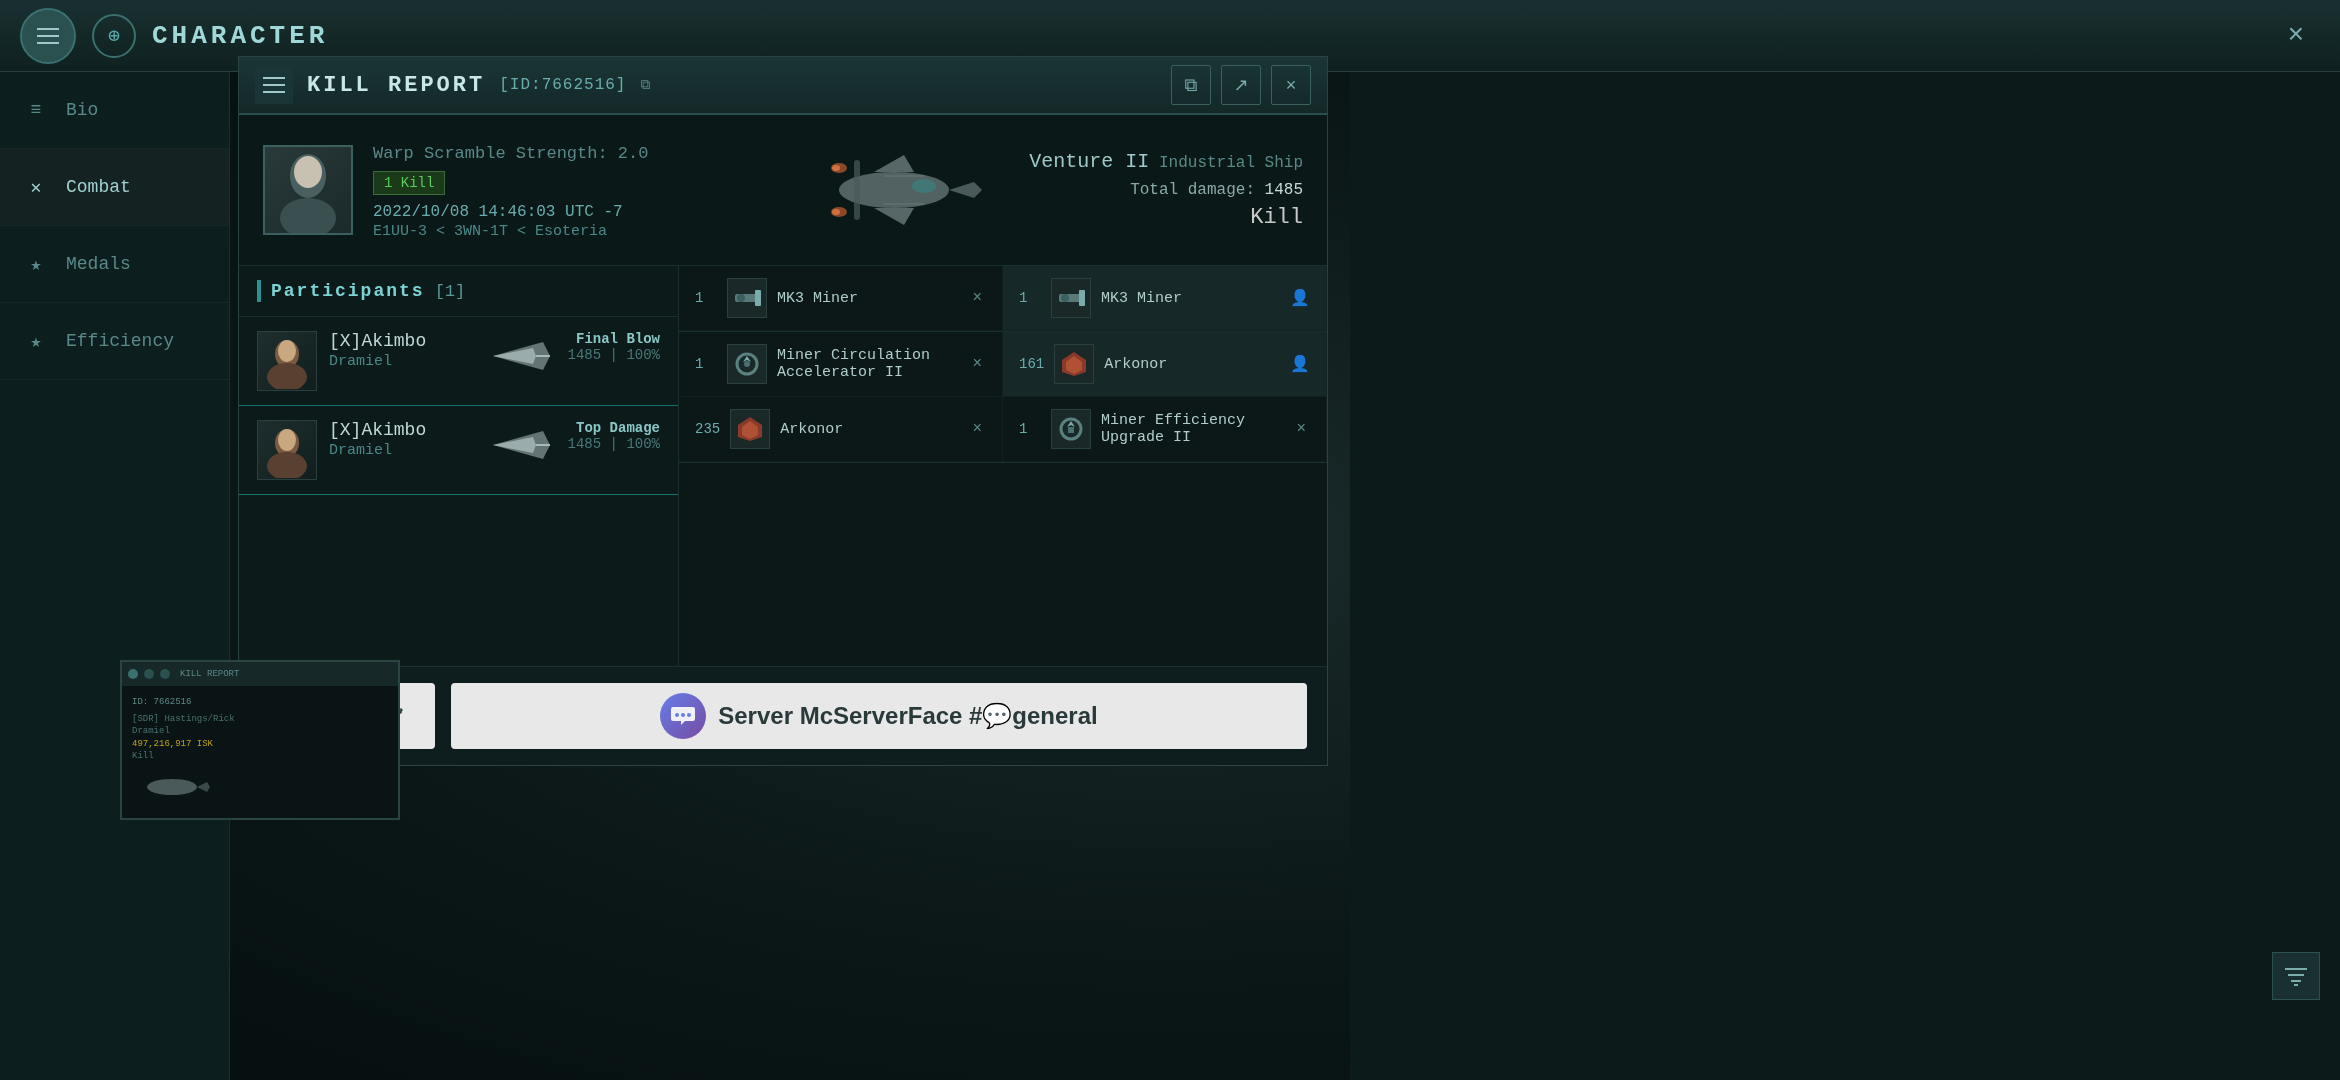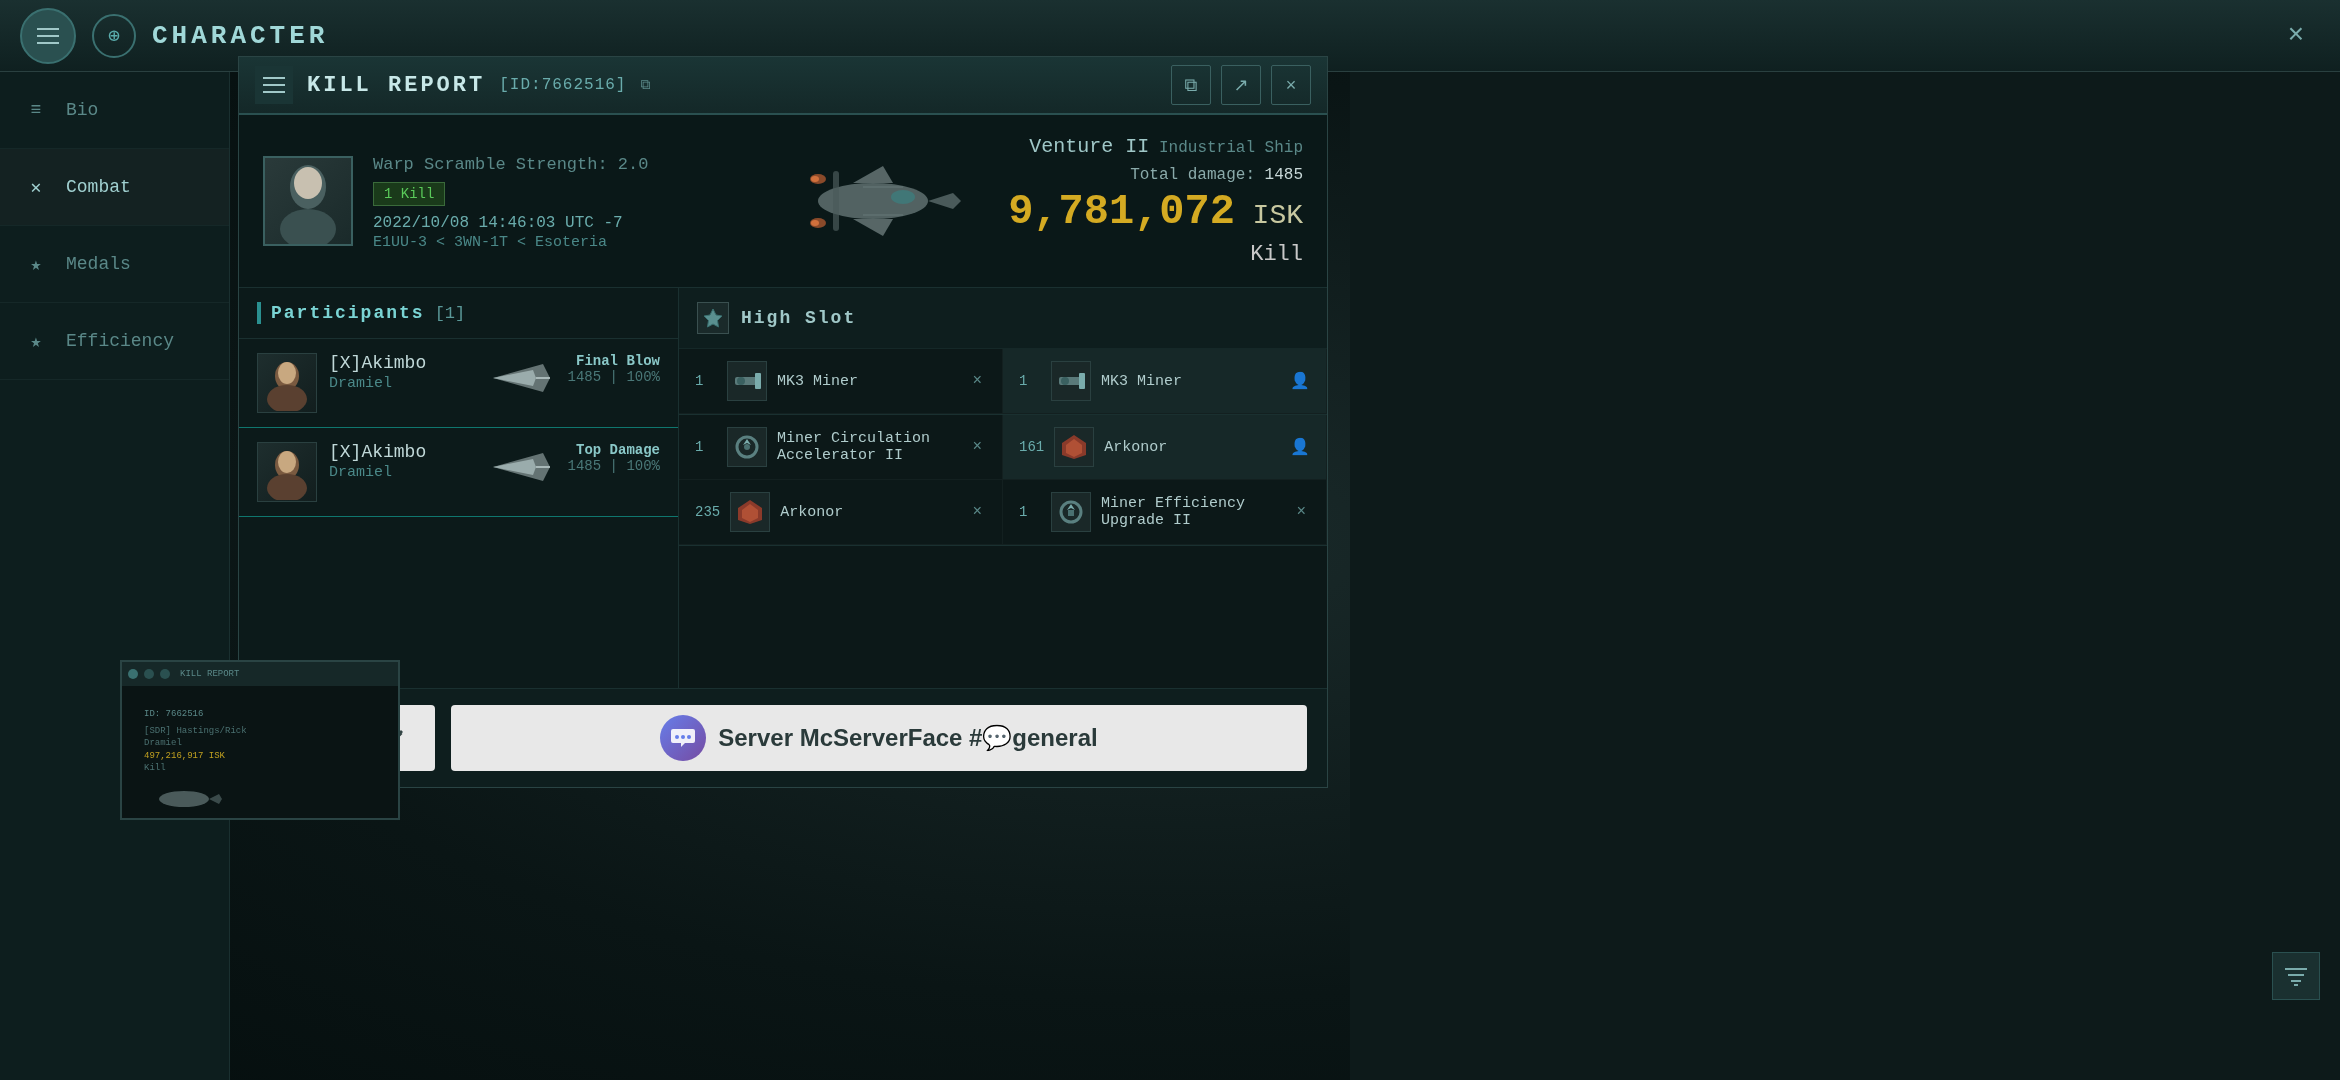--- a/index.html
+++ b/index.html
@@ -450,21 +450,21 @@
     .minimap-header {
       background: #162828;
       height: 24px;
       display: flex;
       align-items: center;
       padding: 0 6px;
       gap: 6px;
     }
     .minimap-dot { width: 10px; height: 10px; border-radius: 50%; }
     .minimap-content {
-      padding: 22px;
+      padding: 10px;
       font-size: 9px;
       color: #5a8888;
       line-height: 1.4;
     }
 
     
     .right-overlay {
       position: absolute;
       top: 72px; left: 1350px;
       width: 990px;
@@ -626,24 +626,20 @@
     </div>
 
     <div class="kill-isk-info">
       <div>
         <span class="ship-type">Venture II</span>
         <span class="ship-class">Industrial Ship</span>
       </div>
       <div class="total-damage-label">
         <span>Total damage:</span>
         <span class="total-damage-value">1485</span>
-      </div>
-      <div style="margin-top:4px;">
-        <span class="isk-value">9,781,072</span>
-        <span class="isk-label">ISK</span>
       </div>
       <div class="kill-type">Kill</div>
     </div>
   </div>
 
   <div class="dialog-body">
 
     <div class="participants-panel">
       <div class="panel-header">
         <span class="panel-accent-bar"></span>
@@ -710,28 +706,20 @@
             <span> | </span>
             <span>100%</span>
           </div>
         </div>
       </div>
     </div>
 
     <div class="fitting-panel">
 
       <div class="slot-section">
-        <div class="slot-header">
-          <div class="slot-icon">
-            <svg width="22" height="22" viewBox="0 0 22 22">
-              <path d="M11,2 L14,8 L20,9 L15.5,13.5 L16.5,20 L11,17 L5.5,20 L6.5,13.5 L2,9 L8,8 Z" fill="#5a9090" stroke="#3a7070" stroke-width="1"></path>
-            </svg>
-          </div>
-          <span class="slot-title">High Slot</span>
-        </div>
         <div class="fitting-items-grid">
 
           <div class="fitting-item">
             <span class="fitting-item-count">1</span>
             <div class="fitting-item-icon">
               <svg width="32" height="32" viewBox="0 0 32 32">
                 <rect x="4" y="12" width="24" height="8" rx="2" fill="#5a7a7a"></rect>
                 <rect x="24" y="8" width="6" height="16" rx="1" fill="#7aacac"></rect>
                 <circle cx="10" cy="16" r="4" fill="#3a6060"></circle>
               </svg>

